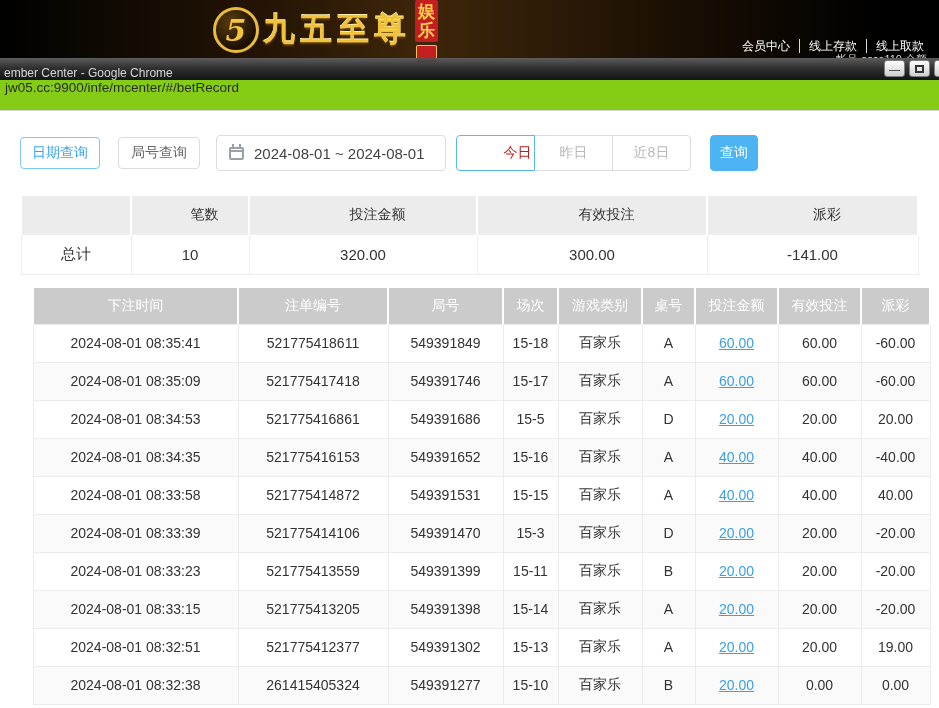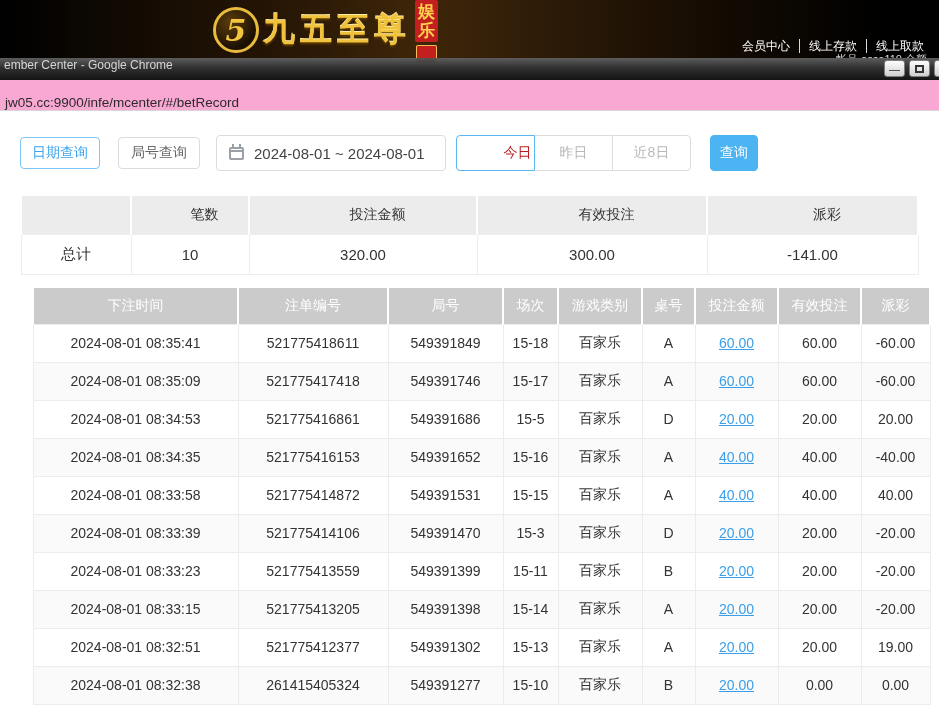--- a/index.html
+++ b/index.html
@@ -23,32 +23,32 @@
   .logo-seal { width:21px; height:18px; margin-top:3px; background:#c41f1f; border-radius:2px;
     box-shadow:inset 0 0 0 1px rgba(255,215,100,.85); }
   .top-nav { position:absolute; right:6px; top:39px; font-size:12px; color:#fff; display:flex; align-items:center; }
   .top-nav a { color:#fff; text-decoration:none; padding:0 9px; cursor:pointer; line-height:14px; }
   .top-nav a + a { border-left:1px solid rgba(255,255,255,.85); }
   .account-strip { position:absolute; right:12px; top:52px; font-size:11px; color:#ddd; z-index:1; white-space:nowrap; }
 
   
   .titlebar { position:absolute; top:58px; left:0; width:939px; height:22px; z-index:2;
     background:linear-gradient(180deg, rgba(86,86,86,.96), rgba(40,40,40,.96) 45%, rgba(12,12,12,.97));
-    display:flex; align-items:flex-start; color:#d6d6d6; font-size:12px; }
+    display:flex; align-items:flex-end; color:#d6d6d6; font-size:12px; }
   .title-text { padding-left:4px; white-space:nowrap; }
   .win-btns { position:absolute; left:884px; top:60px; z-index:3; display:flex; }
   .win-btn { width:21px; height:17px; margin-right:4px; background:linear-gradient(180deg,#fefefe,#cfcfcf);
     border:1px solid #7e7e7e; border-radius:3px; display:flex; align-items:center; justify-content:center;
     font-size:11px; color:#222; cursor:pointer; }
   .icon-restore { width:9px; height:8px; border:2px solid #333; display:inline-block; }
   .win-close { font-size:13px; font-weight:bold; }
 
   
   .addressbar { position:absolute; top:80px; left:0; width:939px; height:31px; z-index:2;
-    background:#f9a8d4; border-bottom:1px solid #d6d6d6; display:flex; align-items:flex-end; }
+    background:#84cc16; border-bottom:1px solid #d6d6d6; display:flex; align-items:flex-start; }
   .url-text { font-size:13.5px; color:#2b2b2b; padding-left:5px; }
 
   
   .content { position:absolute; top:111px; left:0; width:939px; height:597px; background:#fff; z-index:2; }
 
   .btn { position:absolute; background:#fff; border:1px solid #dcdcdc; border-radius:4px;
     font-size:14px; color:#666; display:flex; align-items:center; justify-content:center; cursor:pointer; }
   .btn-date-query { left:20px; top:26px; width:80px; height:32px; border-color:#7cc7f3; color:#3aa5ee; }
   .btn-round-query { left:118px; top:26px; width:82px; height:32px; }
   .date-input { position:absolute; left:216px; top:24px; width:230px; height:36px;

